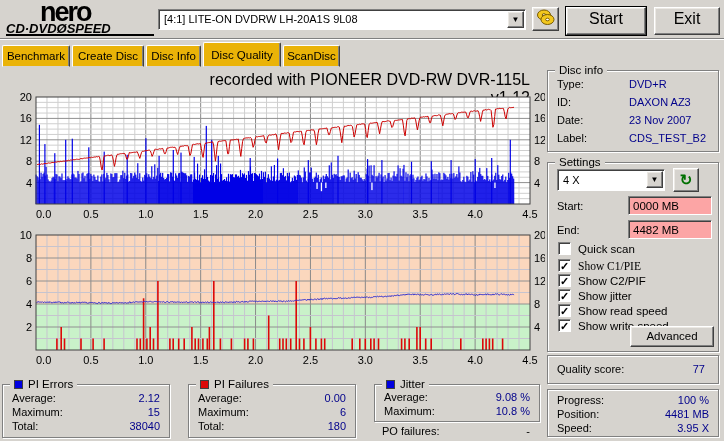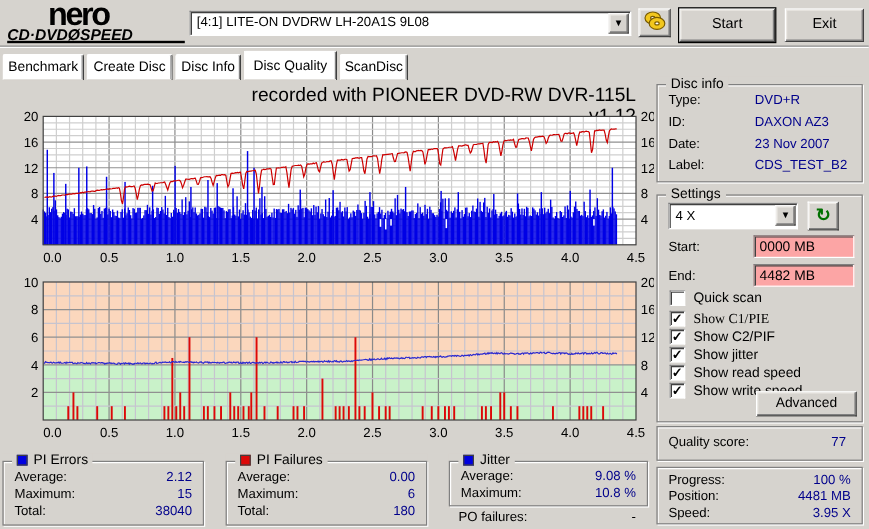--- a/index.html
+++ b/index.html
@@ -12,27 +12,27 @@
   .sunken { background:#ffffff; border:1px solid; border-color:#808080 #ffffff #ffffff #808080; box-shadow: inset 1px 1px 0 #404040; }
 
   
   .logo { left:6px; top:1px; width:148px; height:36px; cursor:default; }
   .logo-nero { font-size:27px; font-weight:900; letter-spacing:-2px; line-height:22px; padding-left:34px; }
   .logo-sub { font-size:13px; font-weight:900; font-style:italic; letter-spacing:0px; line-height:12px; }
   .logo-bar { position:absolute; left:0; top:33px; width:148px; height:2px; background:#000; }
   .combo { left:158px; top:9px; width:368px; height:21px; padding:3px 20px 0 5px; }
   .combo-btn { position:absolute; right:1px; top:1px; width:17px; height:17px; text-align:center; font-size:8px; line-height:16px; }
   .toolbtn { left:532px; top:7px; width:27px; height:24px; text-align:center; }
-  .btn { height:28px; text-align:center; line-height:22px; font-size:12px; }
+  .btn { height:28px; text-align:center; line-height:22px; font-size:16px; }
   .btn-start { left:566px; top:7px; width:80px; outline:1px solid #000; }
   .btn-exit  { left:654px; top:7px; width:66px; }
   .hdr-div { left:0; top:38px; width:724px; height:2px; border-top:1px solid #808080; border-bottom:1px solid #ffffff; }
 
   
-  .tab { top:45px; height:22px; background:#ffffff; border:1px solid; border-color:#ffffff #404040 #d6d3ce #ffffff; box-shadow: inset -1px 0 0 #808080; border-radius:2px 2px 0 0; text-align:center; line-height:20px; font-size:11.5px; }
+  .tab { top:45px; height:22px; background:#eab308; border:1px solid; border-color:#ffffff #404040 #d6d3ce #ffffff; box-shadow: inset -1px 0 0 #808080; border-radius:2px 2px 0 0; text-align:center; line-height:20px; font-size:11.5px; }
   .tab.active { top:42px; height:25px; z-index:3; line-height:24px; }
 
   
   .chart-title { left:200px; top:71px; width:330px; text-align:right; font-size:16px; }
   svg text { font-family:"Liberation Sans", sans-serif; font-size:11px; fill:#000; }
 
   
   .grp { background:#d6d3ce; }
   .grp .frame { position:absolute; left:0; top:6px; right:0; bottom:0; border:1px solid #808080; box-shadow: inset 1px 1px 0 #ffffff, 1px 1px 0 #ffffff; }
   .grp .legend { position:absolute; left:8px; top:0; background:#d6d3ce; padding:0 4px; font-size:11.5px; z-index:2; }

